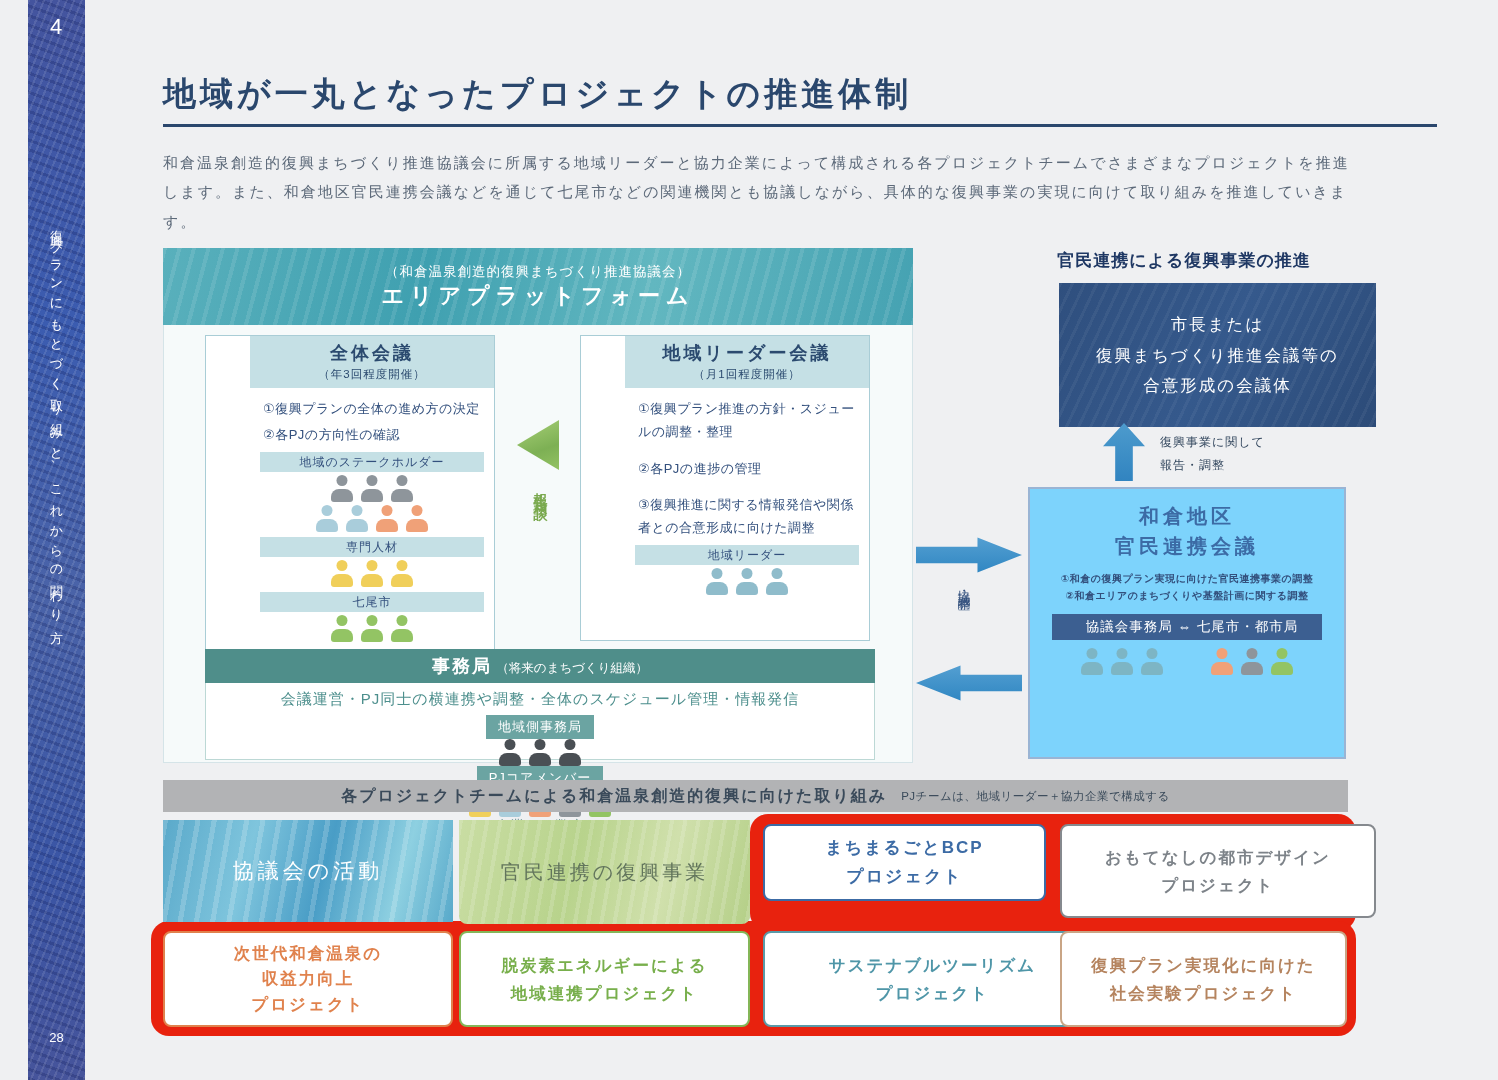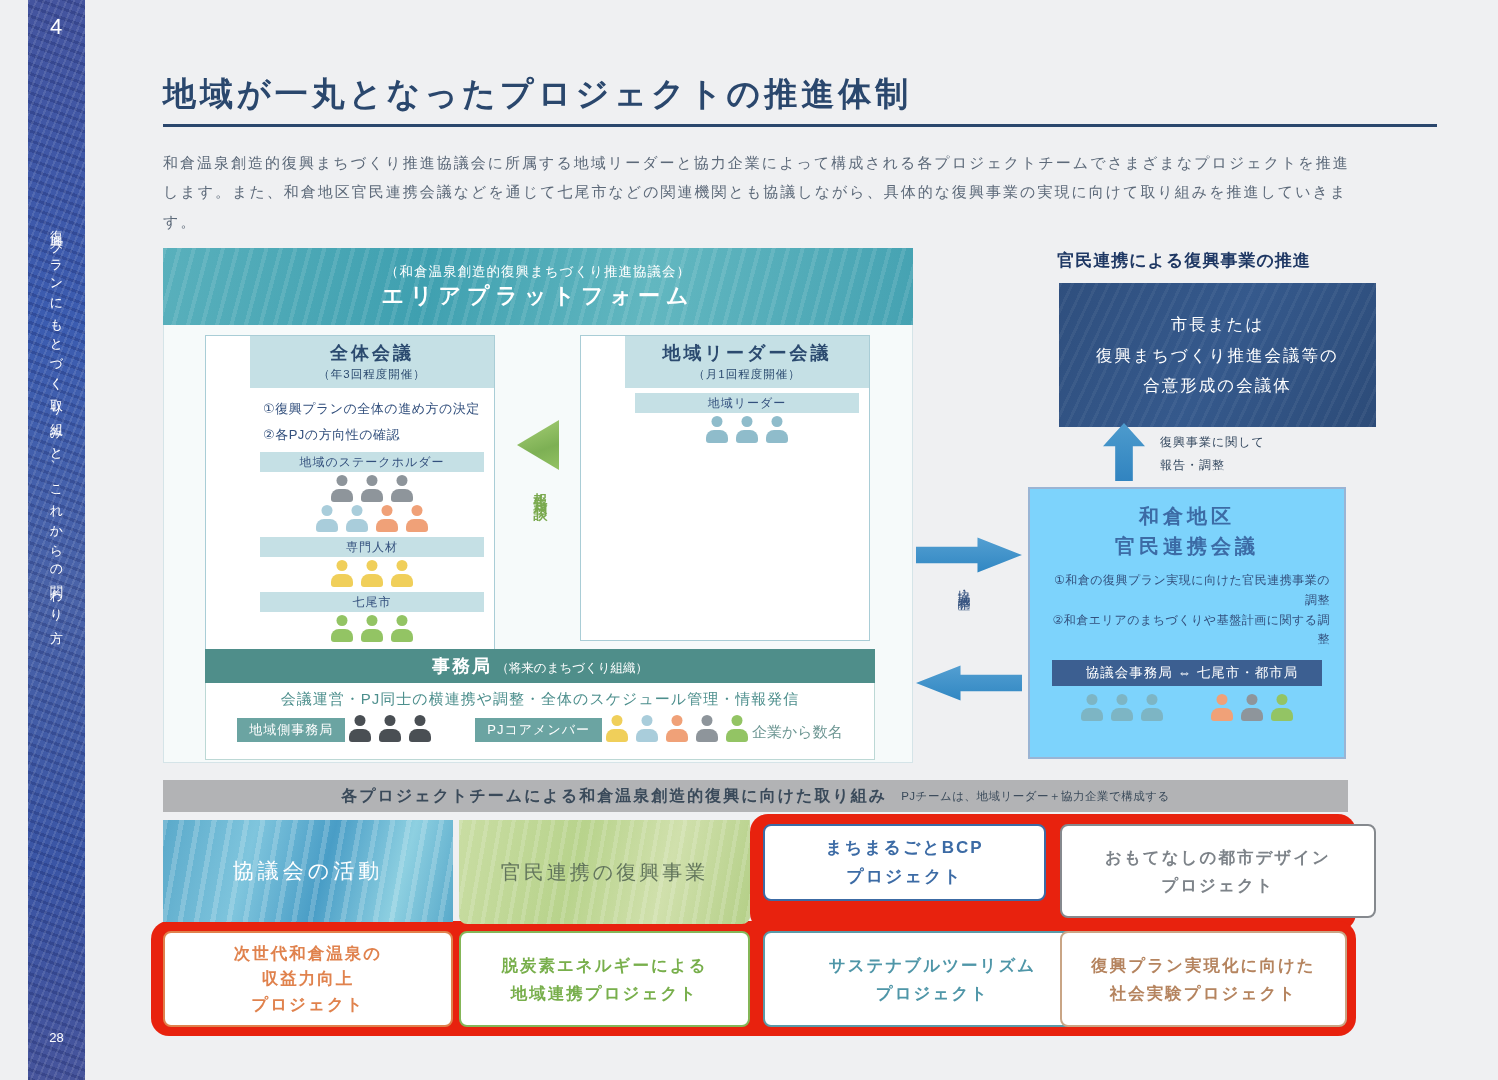--- a/index.html
+++ b/index.html
@@ -59,21 +59,21 @@
   .person{position:relative;display:inline-block;width:24px;height:27px;margin:0 3px;}
   .person::before{content:"";position:absolute;left:50%;top:0;transform:translateX(-50%);width:11px;height:11px;border-radius:50%;background:currentColor;}
   .person::after{content:"";position:absolute;left:50%;bottom:0;transform:translateX(-50%);width:22px;height:13px;border-radius:8px 8px 3px 3px;background:currentColor;}
 
   
   #jimu-head{left:205px;top:649px;width:670px;height:34px;background:#4f8e8a;color:#fff;text-align:center;box-sizing:border-box;padding-top:5px;}
   #jimu-title{font-size:18px;font-weight:bold;letter-spacing:2px;}
   #jimu-sub{font-size:12.5px;}
   #jimu-body{left:205px;top:683px;width:670px;height:77px;background:#fff;border:1px solid #bcd8d5;border-top:none;box-sizing:border-box;text-align:center;}
   #jimu-desc{margin-top:7px;color:#4d8f8d;font-size:15px;letter-spacing:1px;}
-  #jimu-row{display:flex;align-items:flex-end;justify-content:center;margin-top:6px;}
+  #jimu-row{display:flex;align-items:center;justify-content:center;margin-top:6px;flex-direction:column;}
   .jimu-tag{background:#6ba4a2;color:#fff;font-size:13px;padding:3px 12px;letter-spacing:1px;}
   #jimu-note{font-size:15px;color:#6d9693;}
 
   
   #green-arrow{left:517px;top:420px;width:42px;height:50px;
     clip-path:polygon(100% 0,100% 100%,0 50%);
     background:linear-gradient(160deg,#a8d077,#7db054 60%,#93c262);}
   #houkoku-label{left:524px;top:482px;width:26px;height:130px;writing-mode:vertical-rl;text-orientation:upright;
     color:#7aa94e;font-size:14px;font-weight:bold;letter-spacing:3px;}
 
@@ -94,21 +94,21 @@
       linear-gradient(120deg,#2f4f7e,#35598c 50%,#2c4b78);
     color:#fff;font-size:16.5px;font-weight:normal;letter-spacing:2px;line-height:1.85;
     display:flex;align-items:center;justify-content:center;text-align:center;margin-left:31px;}
   #up-arrow{left:1103px;top:423px;width:42px;height:58px;
     clip-path:polygon(50% 0,100% 40%,71% 40%,71% 100%,29% 100%,29% 40%,0 40%);
     background:linear-gradient(180deg,#4d9bcd,#3184c0);}
   #up-arrow-label{left:1160px;top:431px;color:#33475e;font-size:12px;line-height:1.9;letter-spacing:1px;}
 
   #wakura-box{left:1028px;top:487px;width:318px;height:272px;background:#7dd3fc;border:2px solid #9ab4d4;box-sizing:border-box;text-align:center;}
   #wakura-title{margin-top:12px;color:#3c6ba5;font-size:20px;font-weight:bold;letter-spacing:4px;line-height:1.5;}
-  #wakura-items{margin:10px 14px 0 14px;text-align:right;color:#33507d;font-size:12px;line-height:1.65;letter-spacing:.5px;}
+  #wakura-items{margin:10px 14px 0 14px;text-align:center;color:#33507d;font-size:10px;line-height:1.65;letter-spacing:.5px;font-weight:bold;}
   #wakura-band{margin:10px auto 0 auto;width:260px;height:26px;line-height:26px;background:#3c5f91;color:#fff;font-size:13.5px;letter-spacing:1px;padding-left:10px;}
   #wakura-people{display:flex;justify-content:center;gap:40px;margin-top:8px;line-height:0;}
 
   
   #gray-bar{left:163px;top:780px;width:1185px;height:32px;background:#b2b3b5;display:flex;align-items:center;justify-content:center;gap:14px;}
   #gray-bar-title{color:#3a4a5a;font-size:16px;font-weight:bold;letter-spacing:2px;}
   #gray-bar-note{color:#3a4a5a;font-size:11.5px;letter-spacing:.5px;}
 
   .red-frame{background:#e8220e;border-radius:18px;}
   #red-top{left:750px;top:814px;width:606px;height:117px;}
@@ -172,20 +172,25 @@
   </div>
 
   <div id="green-arrow" class="abs"></div>
   <div id="houkoku-label" class="abs">報告・相談</div>
 
   <div class="abs meeting-box" style="left:580px;top:335px;width:290px;height:306px;">
     <div class="meeting-head">
       <div class="m-title">地域リーダー会議</div>
       <div class="m-sub">（月1回程度開催）</div>
     </div>
+    <div class="m-items">
+      <div class="it">①復興プラン推進の方針・スジュールの調整・整理</div>
+      <div class="it sp">②各PJの進捗の管理</div>
+      <div class="it sp">③復興推進に関する情報発信や関係者との合意形成に向けた調整</div>
+    </div>
     <div class="m-band">地域リーダー</div>
     <div class="people-row"><span class="person" style="color: rgb(143, 188, 203);"></span><span class="person" style="color: rgb(143, 188, 203);"></span><span class="person" style="color: rgb(143, 188, 203);"></span></div>
   </div>
 
   <div id="jimu-head" class="abs">
     <span id="jimu-title">事務局</span>
     <span id="jimu-sub">（将来のまちづくり組織）</span>
   </div>
   <div id="jimu-body" class="abs">
     <div id="jimu-desc">会議運営・PJ同士の横連携や調整・全体のスケジュール管理・情報発信</div>

